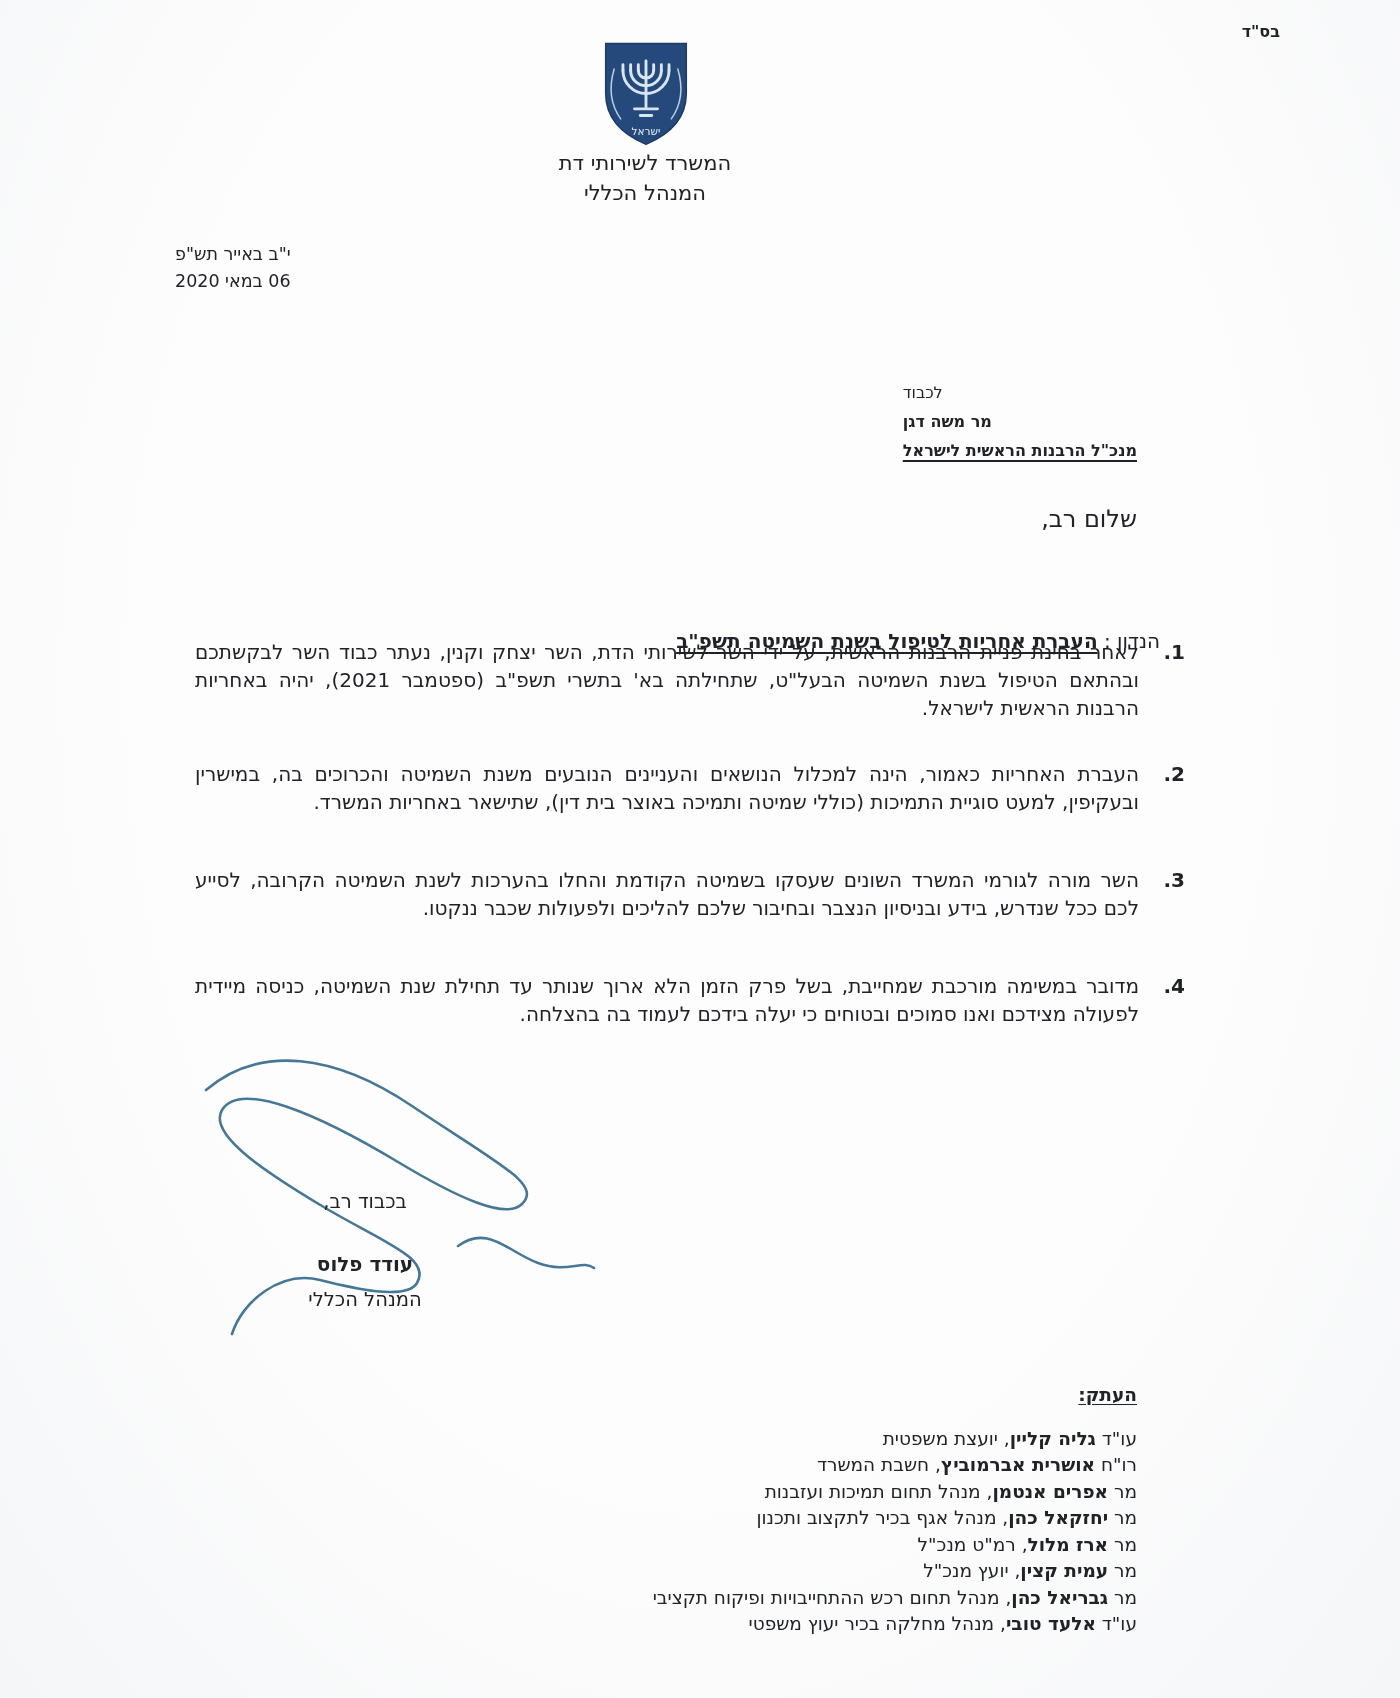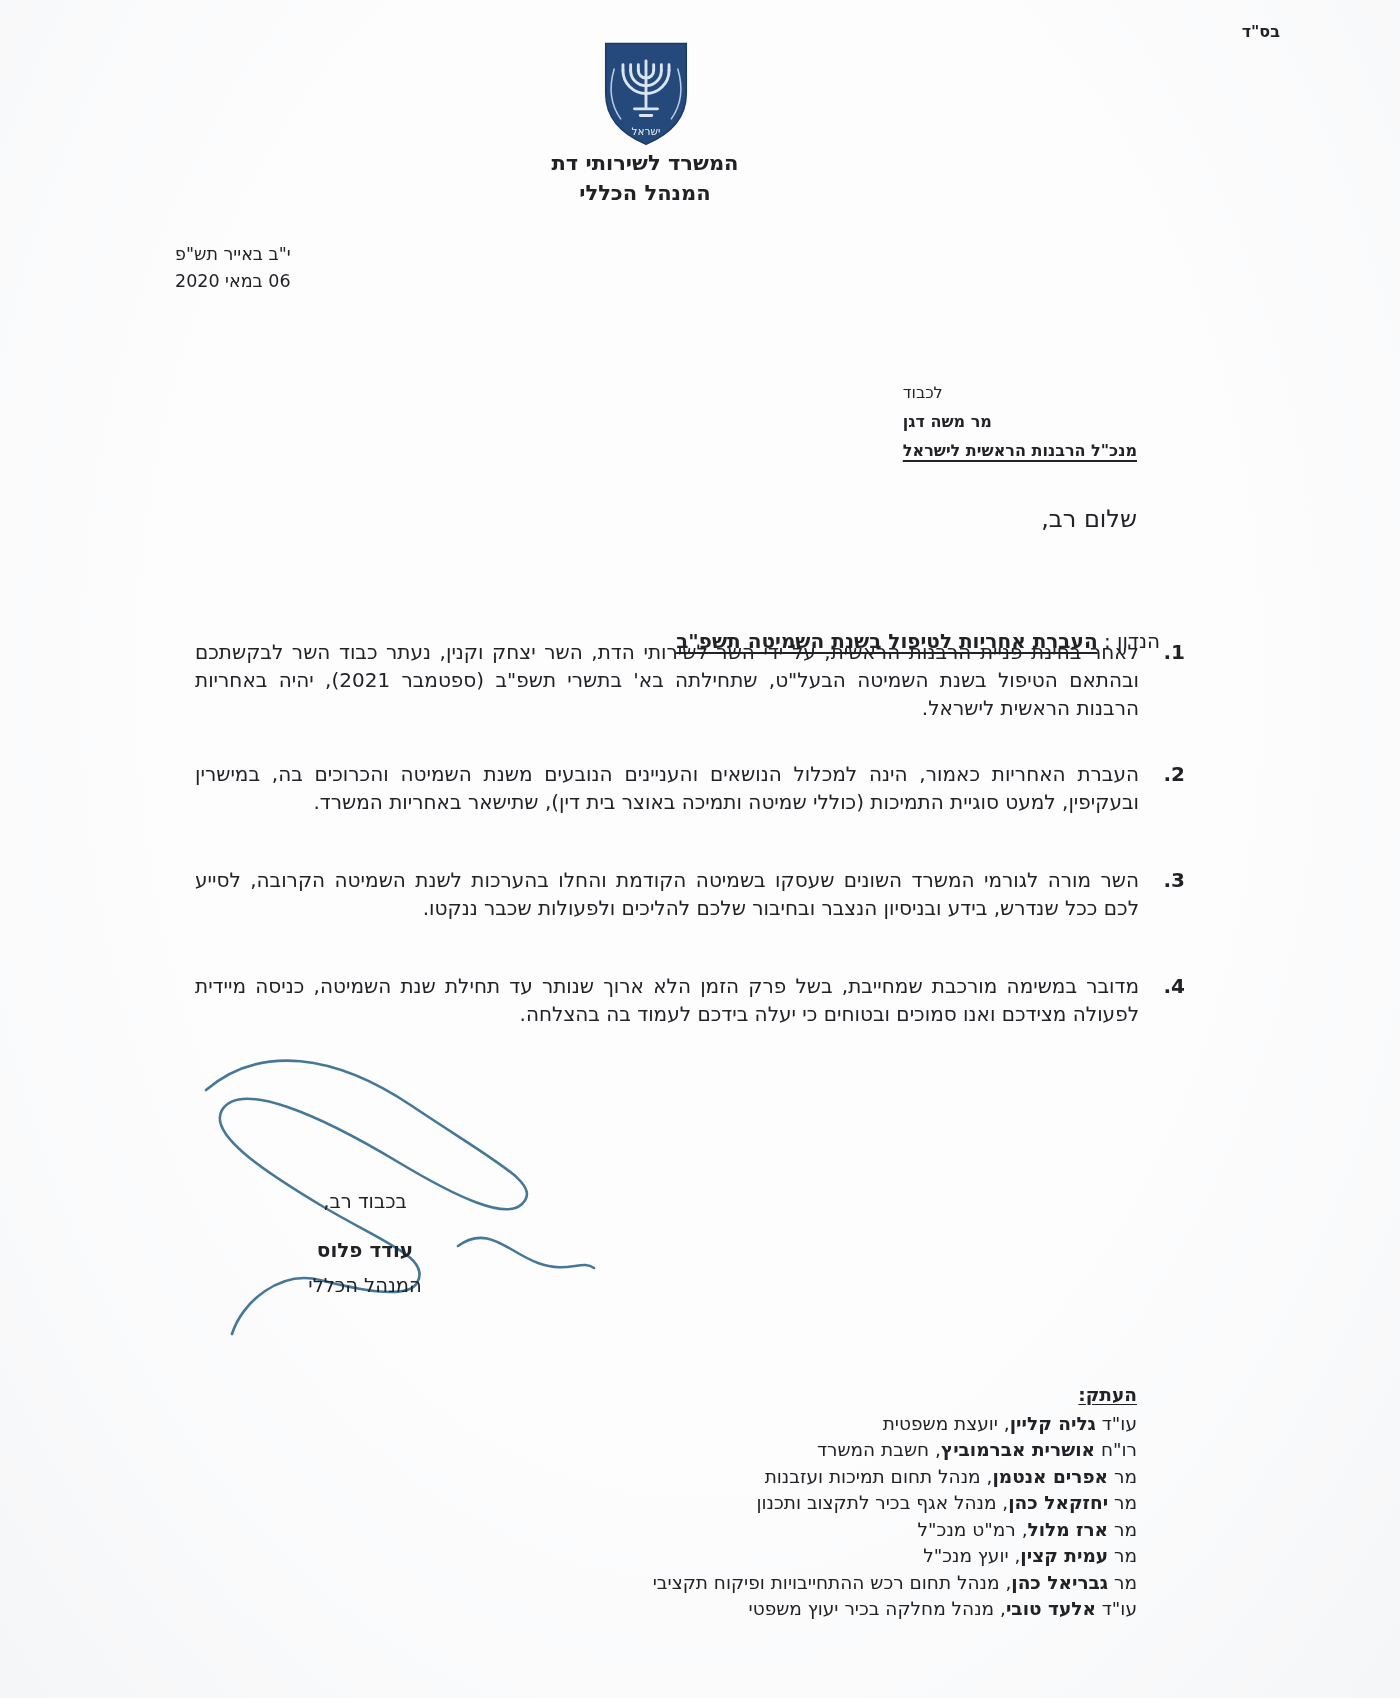--- a/index.html
+++ b/index.html
@@ -13,21 +13,21 @@
     overflow:hidden;
     direction:rtl;
   }
   .b{font-weight:bold;}
   .u{text-decoration:underline;text-underline-offset:4px;text-decoration-thickness:1.5px;}
 
   .bsd{position:absolute;top:22px;right:120px;font-size:16px;font-weight:bold;}
 
   .emblem{position:absolute;top:36px;left:598px;width:96px;height:114px;text-align:center;}
   .org{position:absolute;top:148px;left:495px;width:300px;text-align:center;
-       font-weight:bold;font-size:21px;line-height:30px;}
+       font-weight:normal;font-size:21px;line-height:30px;}
 
   .date{position:absolute;top:241px;left:175px;direction:rtl;text-align:left;
         font-size:17.5px;line-height:27px;}
 
   .recipient{position:absolute;top:378px;right:263px;text-align:left;
              font-size:16px;line-height:29px;}
 
   .greeting{position:absolute;top:505px;right:263px;font-size:24px;}
 
   .subject{position:absolute;top:596px;right:240px;font-size:20px;margin-top:33px;}
@@ -35,27 +35,27 @@
   .para{position:absolute;left:195px;width:990px;display:flex;gap:10px;
         font-size:20px;line-height:28px;}
   .para .num{flex:0 0 36px;font-weight:bold;text-align:right;}
   .para .ptext{flex:1;text-align:justify;}
   .p1{top:638px;} .p2{top:760px;} .p3{top:866px;} .p4{top:972px;}
 
   .signature{position:absolute;top:1032px;left:170px;width:430px;height:310px;}
 
   .closing{position:absolute;top:1188px;left:258px;width:214px;text-align:center;
            font-size:19.5px;line-height:28px;}
-  .closing .regards{margin-bottom:20px;}
+  .closing .regards{margin-bottom:34px;}
   .closing .name{font-weight:bold;font-size:20px;}
   .closing .title{margin-top:8px;}
 
   .cc{position:absolute;top:1382px;right:263px;text-align:right;
       font-size:18.5px;line-height:26.5px;}
-  .cc-title{font-weight:bold;text-decoration:underline;text-underline-offset:3px;margin-bottom:2px;}
+  .cc-title{font-weight:bold;text-decoration:underline;text-underline-offset:3px;margin-bottom:17px;}
 </style>
 </head>
 <body>
 
 <div class="page">
 
   <div class="bsd">בס"ד</div>
 
   <div class="emblem">
     <svg viewBox="0 0 100 115" width="96" height="114">

